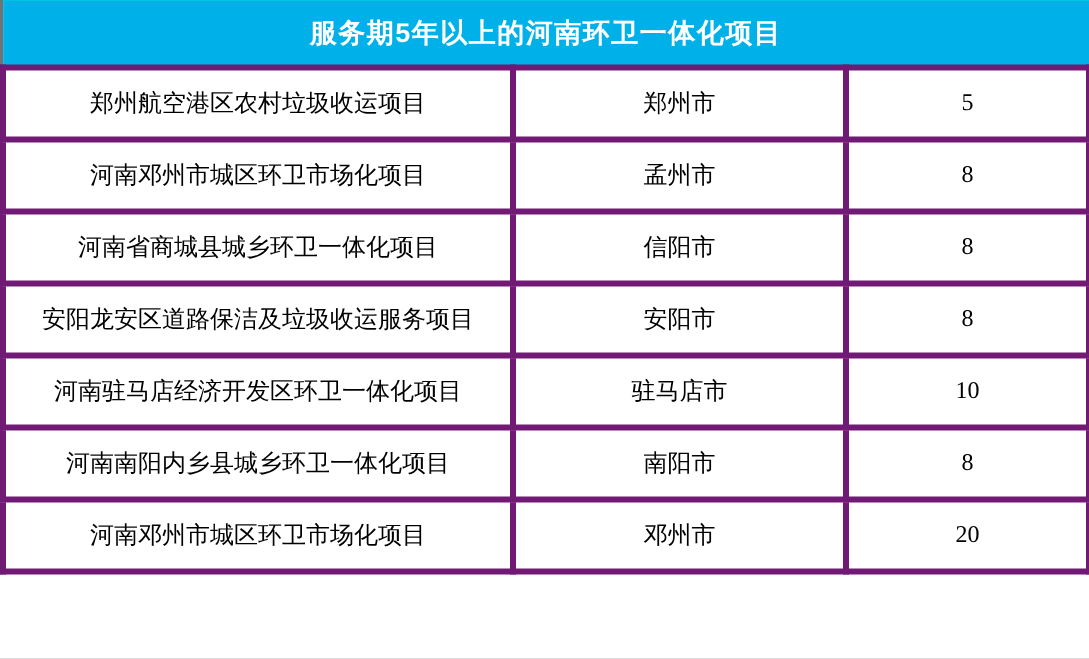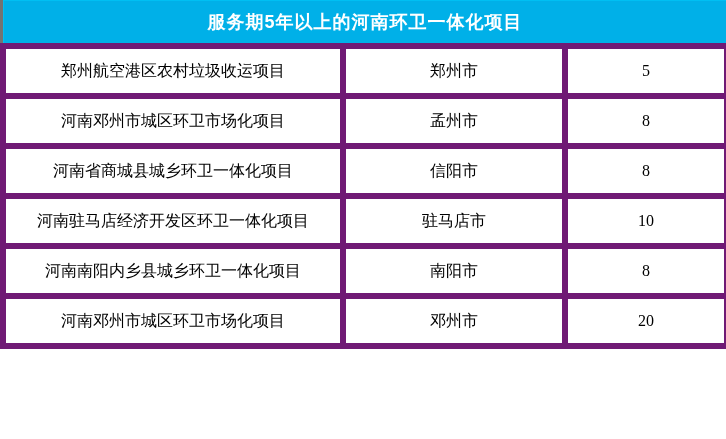--- a/index.html
+++ b/index.html
@@ -19,21 +19,21 @@
     height: 314px;
     background: #737373;
   }
   table.data-table {
     border-collapse: collapse;
     table-layout: fixed;
     width: 726px;
     margin: 0;
   }
   table.data-table td {
-    border: 6px solid #701a75;
+    border: 4px solid #701a75;
     padding: 0;
     text-align: center;
     vertical-align: middle;
     font-family: "Liberation Serif", "DejaVu Serif", serif;
     color: #000000;
     background: #ffffff;
   }
   tr.title-row td {
     background: #00b0e8;
     color: #ffffff;
@@ -86,20 +86,25 @@
         <td class="c-years">8</td>
       </tr>
 
 
       <tr class="body-row">
         <td class="c-name">河南省商城县城乡环卫一体化项目</td>
         <td class="c-city">信阳市</td>
         <td class="c-years">8</td>
       </tr>
 
+      <tr class="body-row">
+        <td class="c-name">安阳龙安区道路保洁及垃圾收运服务项目</td>
+        <td class="c-city">安阳市</td>
+        <td class="c-years">8</td>
+      </tr>
 
       <tr class="body-row">
         <td class="c-name">河南驻马店经济开发区环卫一体化项目</td>
         <td class="c-city">驻马店市</td>
         <td class="c-years">10</td>
       </tr>
 
 
       <tr class="body-row tight">
         <td class="c-name">河南南阳内乡县城乡环卫一体化项目</td>

